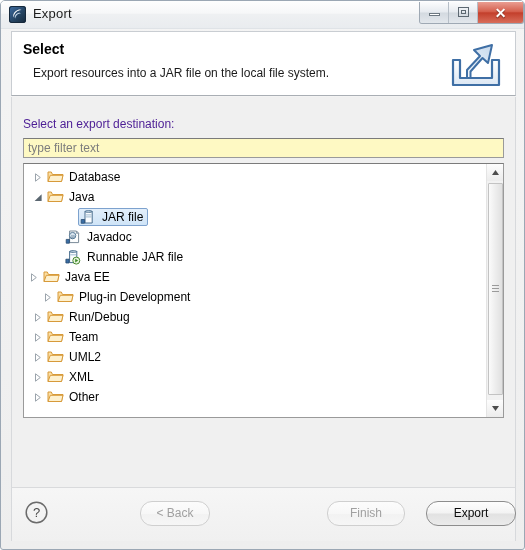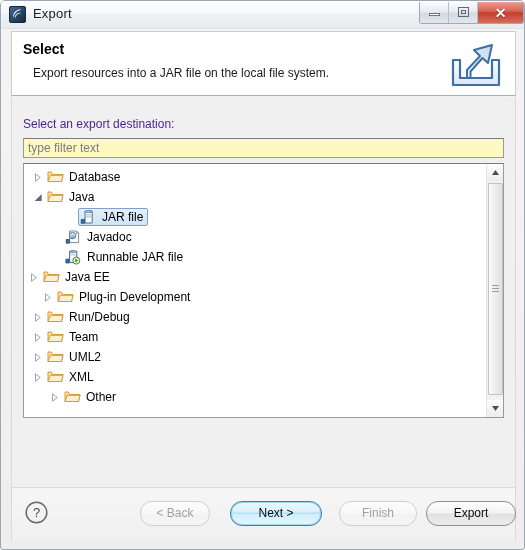--- a/index.html
+++ b/index.html
@@ -324,21 +324,21 @@
     border: 1px solid #3c7fb1;
     background: linear-gradient(to bottom, #eaf6fd 0%, #dff1fb 40%, #b5e0f5 50%, #cdeefc 52%, #e7f6fd 100%);
     box-shadow: 0 0 0 1px #9fd4ee inset;
   }
   .btn.cancel {
     background: linear-gradient(to bottom, #fdfdfd 0%, #f3f3f3 48%, #e2e2e2 52%, #ebebeb 100%);
     border: 1px solid #8d8d8d;
   }
   .btn-back   { left: 128px; width: 70px; }
   .btn-next   { left: 218px; width: 92px; }
-  .btn-finish { left: 327px; width: 78px; }
+  .btn-finish { left: 315px; width: 78px; }
   .btn-cancel { left: 414px; width: 90px; }
 </style>
 </head>
 <body>
 
 <div class="window">
 
   <div class="titlebar">
     <div class="title-icon">
       <svg width="13" height="14" viewBox="0 0 13 14">
@@ -534,21 +534,21 @@
               </svg>
             </span>
             <span class="plain-wrap">
               <span class="tree-icon"><svg width="17" height="14" viewBox="0 0 17 14">
                   <path d="M1 3 L1 12.5 L14.5 12.5 L16 5.5 L5.5 5.5 L4.3 3 Z" fill="#fcdfa2" stroke="#d79a3a" stroke-width="1" stroke-linejoin="round"></path>
                   <path d="M1 12.5 L3.3 6.3 L16 6.3 L14.5 12.5 Z" fill="#fdf0ce" stroke="#d79a3a" stroke-width="1" stroke-linejoin="round"></path>
                 </svg></span>
               <span class="tree-label">XML</span>
             </span>
           </div>
-          <div class="tree-row" style="padding-left: 23px;">
+          <div class="tree-row" style="padding-left: 6px;">
             <span class="twisty">
               <svg width="8" height="9" viewBox="0 0 8 9">
                 <path d="M1.5 0.8 L6.3 4.5 L1.5 8.2 Z" fill="none" stroke="#9aa3ab" stroke-width="1"></path>
               </svg>
             </span>
             <span class="plain-wrap">
               <span class="tree-icon"><svg width="17" height="14" viewBox="0 0 17 14">
                   <path d="M1 3 L1 12.5 L14.5 12.5 L16 5.5 L5.5 5.5 L4.3 3 Z" fill="#fcdfa2" stroke="#d79a3a" stroke-width="1" stroke-linejoin="round"></path>
                   <path d="M1 12.5 L3.3 6.3 L16 6.3 L14.5 12.5 Z" fill="#fdf0ce" stroke="#d79a3a" stroke-width="1" stroke-linejoin="round"></path>
                 </svg></span>
@@ -581,18 +581,17 @@
 
   <div class="btnbar">
     <div class="help-icon">
       <svg width="25" height="25" viewBox="0 0 25 25">
         <circle cx="12.5" cy="12.5" r="10.3" fill="none" stroke="#6b6b6b" stroke-width="1.5"></circle>
         <text x="12.5" y="17.4" font-family="Liberation Sans, sans-serif" font-size="13" fill="#4a4a4a" text-anchor="middle">?</text>
       </svg>
     </div>
 
     <div class="btn btn-back disabled">&lt; Back</div>
-    <div class="btn btn-next default">Next &gt;</div>
     <div class="btn btn-finish disabled">Finish</div>
     <div class="btn btn-cancel cancel">Export</div>
   </div>
 
 </div>
 
 </body></html>

